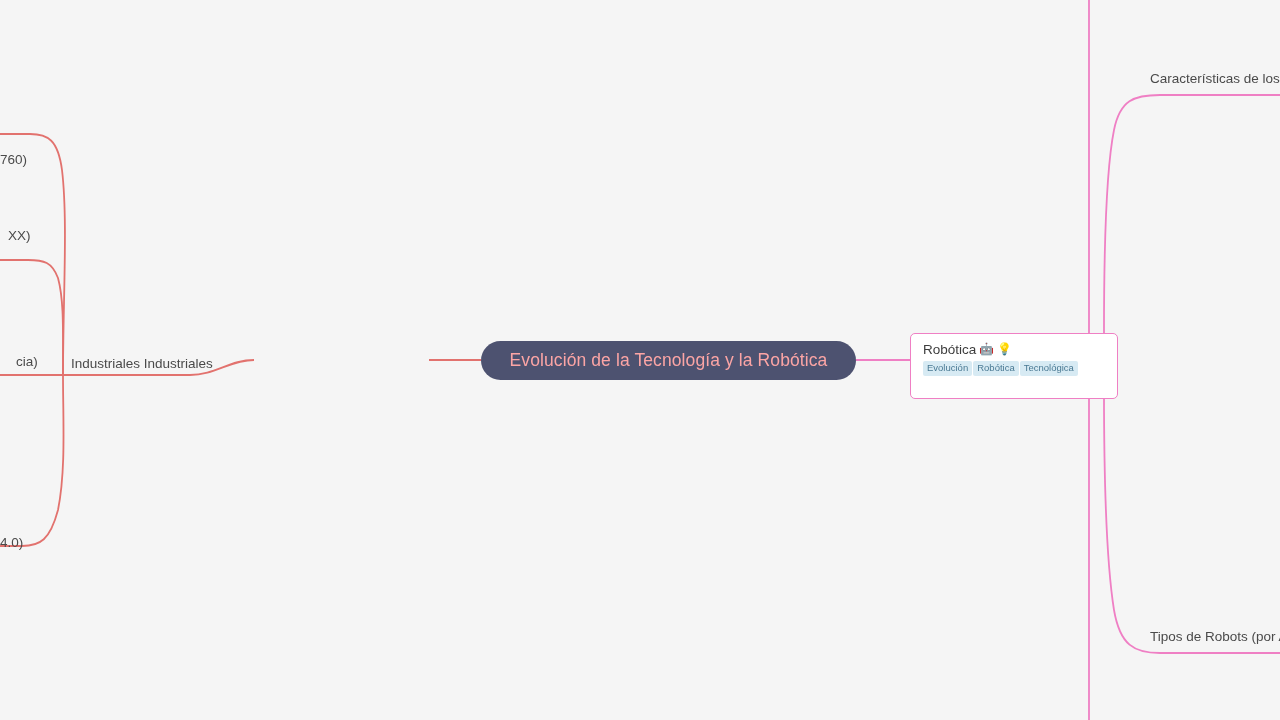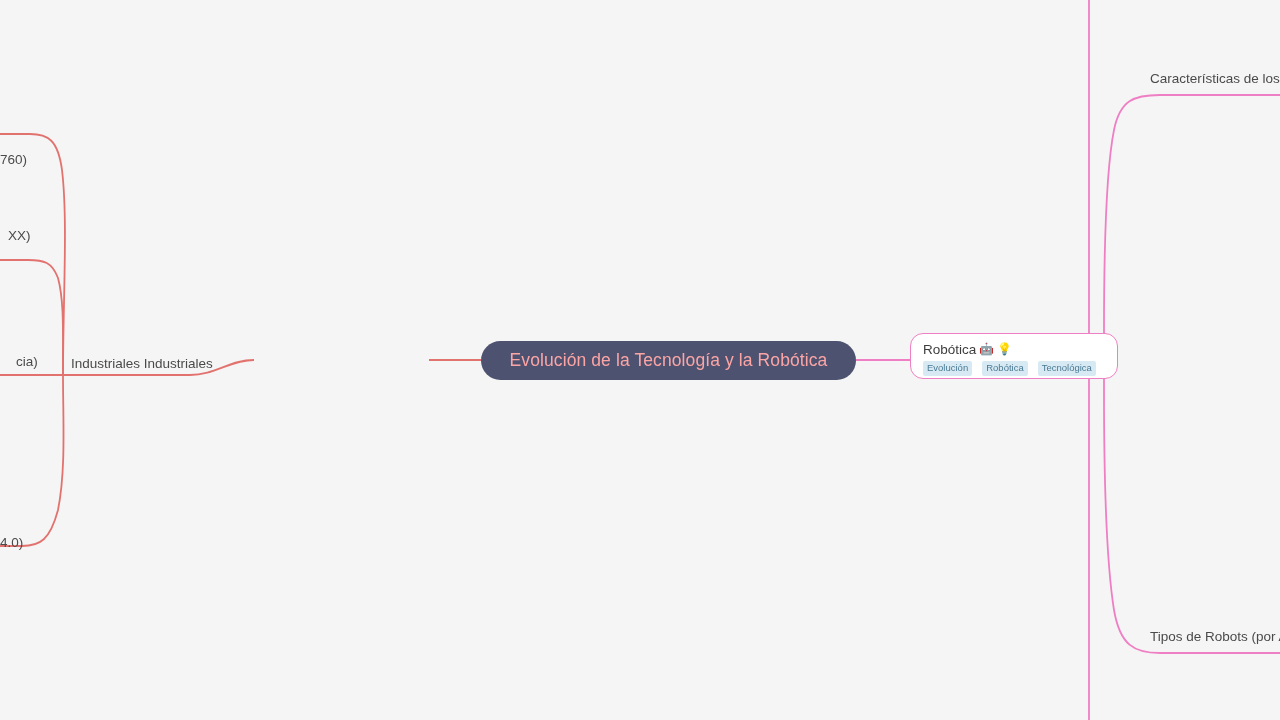--- a/index.html
+++ b/index.html
@@ -71,45 +71,45 @@
     font-size: 13.5px;
     white-space: nowrap;
   }
 
   
   .card-node {
     position: absolute;
     left: 910px;
     top: 333px;
     width: 208px;
-    height: 46px;
+    height: 66px;
     background: #ffffff;
     border: 1.8px solid #ef7fc4;
-    border-radius: 13px;
+    border-radius: 5px;
     box-sizing: border-box;
     padding: 6px 12px 0 12px;
   }
   .card-title-row {
     display: flex;
     align-items: center;
     gap: 3px;
     height: 18px;
   }
   .card-title {
     color: #3d3d3d;
     font-size: 13.5px;
     white-space: nowrap;
   }
   .emoji {
     font-size: 12px;
     line-height: 1;
   }
   .card-tags {
     display: flex;
-    gap: 10px;
+    gap: 1px;
     margin-top: 3px;
   }
   .tag {
     background: #d7eaf3;
     color: #4a7a94;
     font-size: 9.5px;
     padding: 1px 4px;
     border-radius: 2px;
     white-space: nowrap;
     line-height: 1.35;

